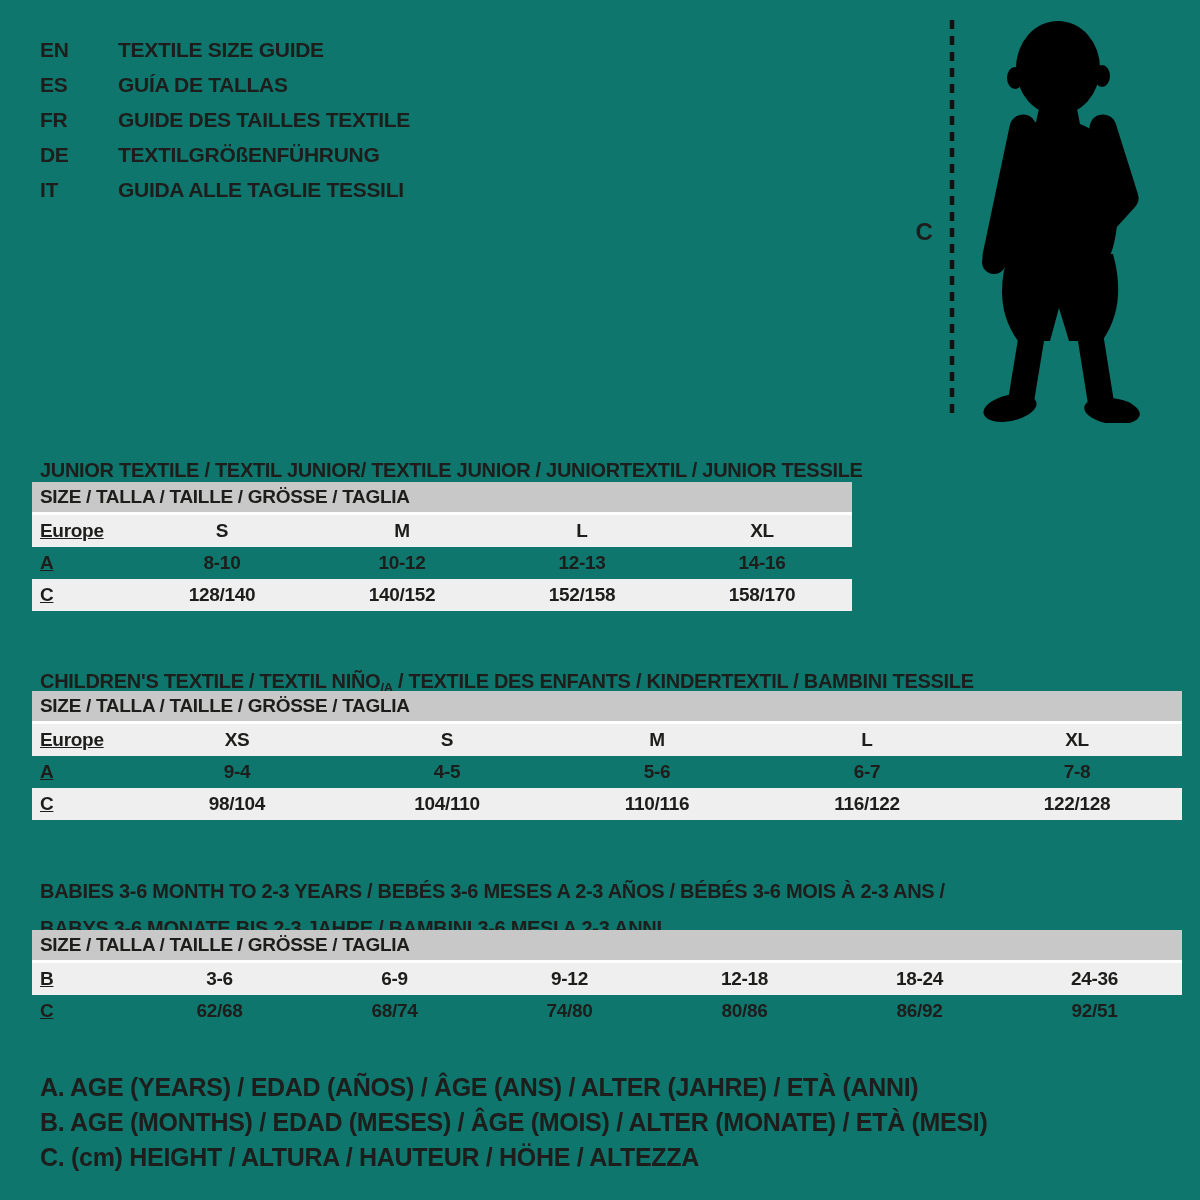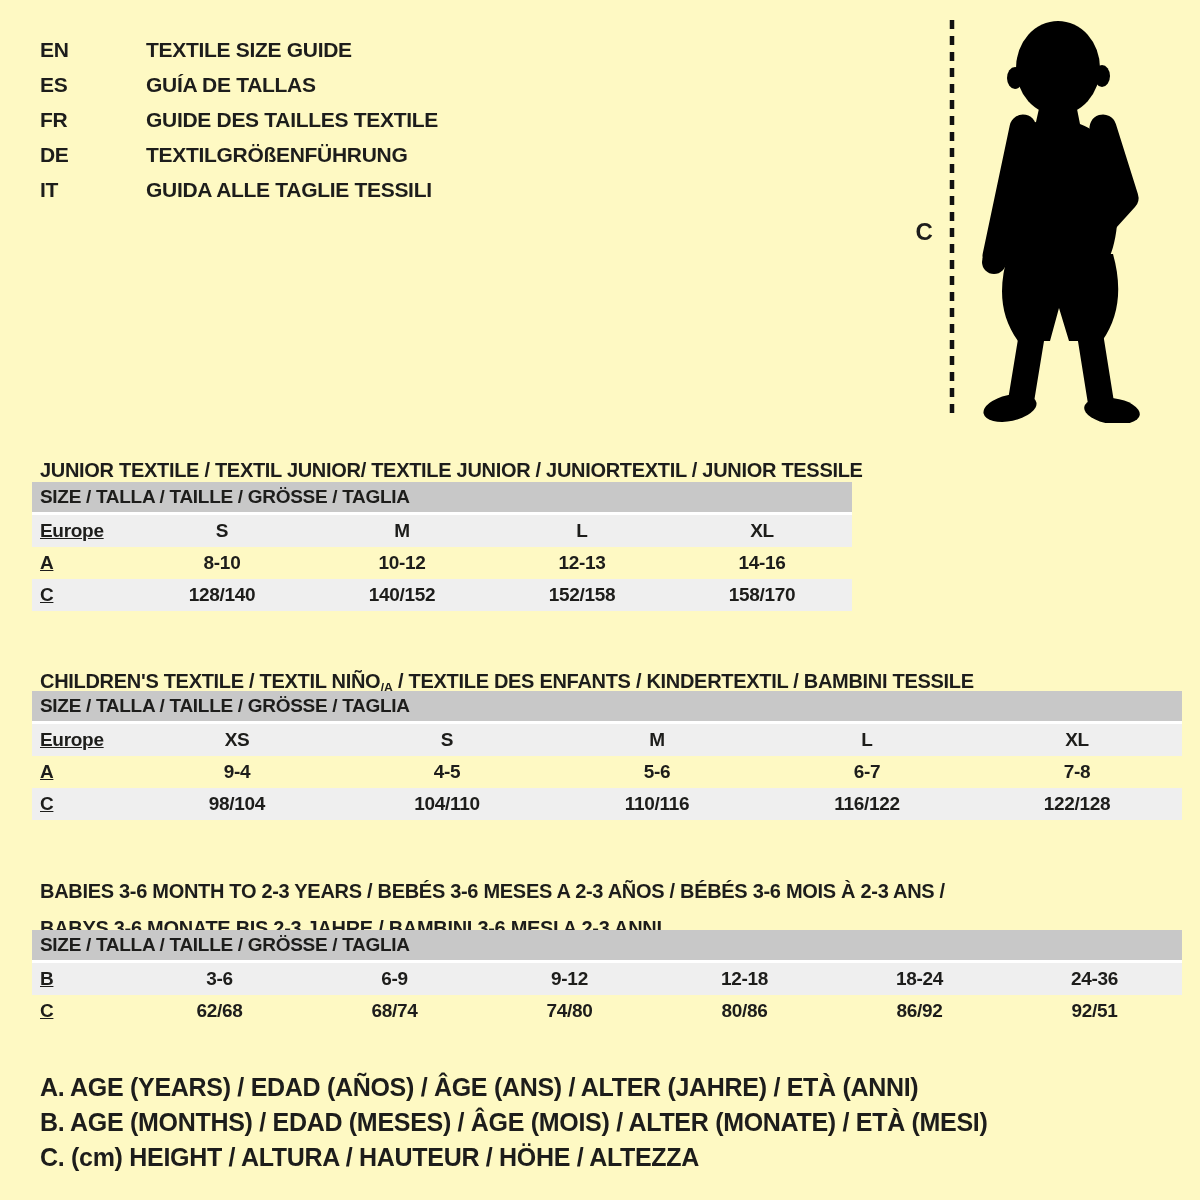--- a/index.html
+++ b/index.html
@@ -4,21 +4,21 @@
 <style>
   html, body {
     margin: 0;
     padding: 0;
     background: #ffffff;
   }
   #page {
     position: relative;
     width: 1200px;
     height: 1200px;
-    background: #fef9c3;
+    background: #0f766e;
     font-family: "Liberation Sans", sans-serif;
     font-weight: 700;
     color: #1d1d1b;
     letter-spacing: -0.3px;
     overflow: hidden;
   }
 
   
   .lang-block {
     position: absolute;
@@ -29,21 +29,20 @@
     display: flex;
     line-height: 35px;
     font-size: 21px;
   }
   .lang-code {
     width: 78px;
     flex: 0 0 78px;
   }
   .lang-title {
     white-space: nowrap;
-    margin-left: 28px;
   }
 
   
   .figure-wrap {
     position: absolute;
     left: 905px;
     top: 8px;
     width: 255px;
     height: 418px;
   }

